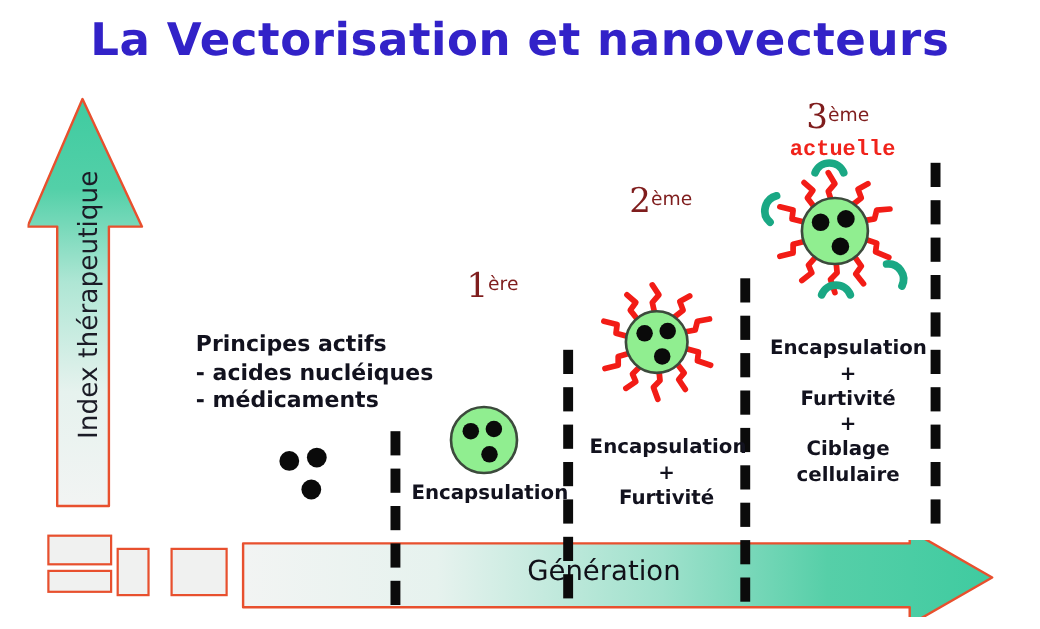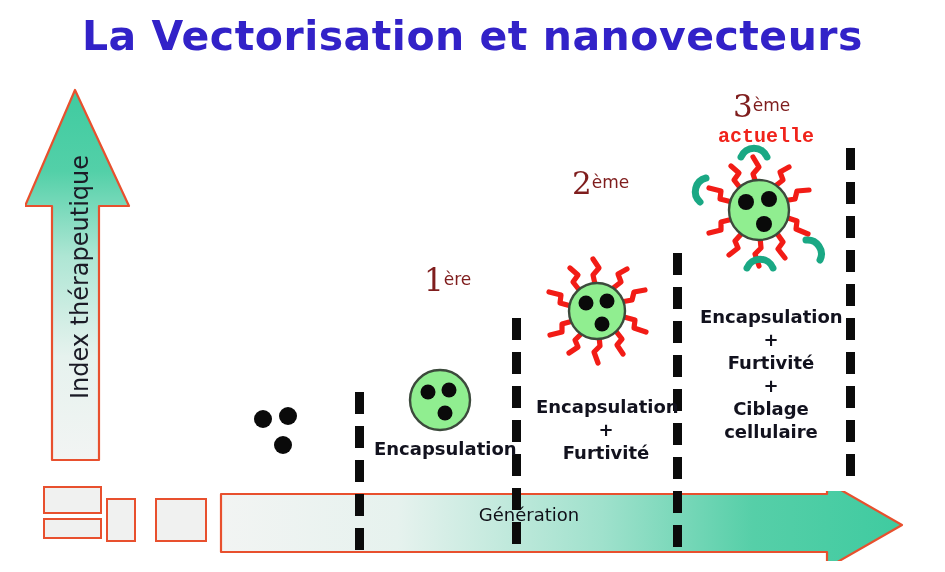--- a/index.html
+++ b/index.html
@@ -43,23 +43,24 @@
   
   .deco{position:absolute;border:2px solid #e8502e;background:#f0f1f0;}
 
   
   .h-arrow{position:absolute;left:219px;top:491px;width:685px;height:70px;}
   .h-arrow svg{display:block;}
   .h-arrow-label{
     position:absolute;left:219px;top:504px;width:620px;
     text-align:center;
     font-family:"DejaVu Sans", sans-serif;
-    font-size:18px;
+    font-size:25px;
     color:#101018;
     white-space:nowrap;
+    padding-left:20px;
   }
 
   
   .dash-col{position:absolute;width:9px;}
   .dash-col i{display:block;width:9px;background:#0b0b0b;margin-bottom:12px;height:22px;}
 
   
   .txt{
     position:absolute;
     font-family:"DejaVu Sans", sans-serif;
@@ -75,21 +76,21 @@
 
   
   .gen-num{
     position:absolute;
     font-family:"DejaVu Serif", serif;
     color:#7f1d1d;
     white-space:nowrap;
   }
   .gen-num .big{font-size:31px;}
   .gen-num .sup{font-size:17px;vertical-align:super;font-family:"DejaVu Sans",sans-serif;}
-  .g1{left:424px;top:262px;}
+  .g1{left:424px;top:242px;}
   .g2{left:572px;top:165px;}
   .g3{left:733px;top:88px;}
   .actuelle{
     position:absolute;left:718px;top:125px;
     font-family:Liberation Mono, monospace;
     font-weight:700;font-size:20px;color:#f0231b;white-space:nowrap;
   }
 
   
   .np{position:absolute;}
@@ -174,20 +175,23 @@
       <i></i>
       <i></i>
       <i></i>
       <i></i>
       <i></i>
       <i></i>
       <i></i>
       <i></i>
   </div>
 
+  <div class="txt principes">Principes actifs
+- acides nucléiques
+- médicaments</div>
   <div class="freedots">
     <svg width="60" height="55" viewBox="0 0 60 55">
       <circle cx="13" cy="14" r="9" fill="#0a0a0a"></circle>
       <circle cx="38" cy="11" r="9" fill="#0a0a0a"></circle>
       <circle cx="33" cy="40" r="9" fill="#0a0a0a"></circle>
     </svg>
   </div>
 
   <div class="gen-num g1">
     <span class="big">1</span><span class="sup">ère</span>

